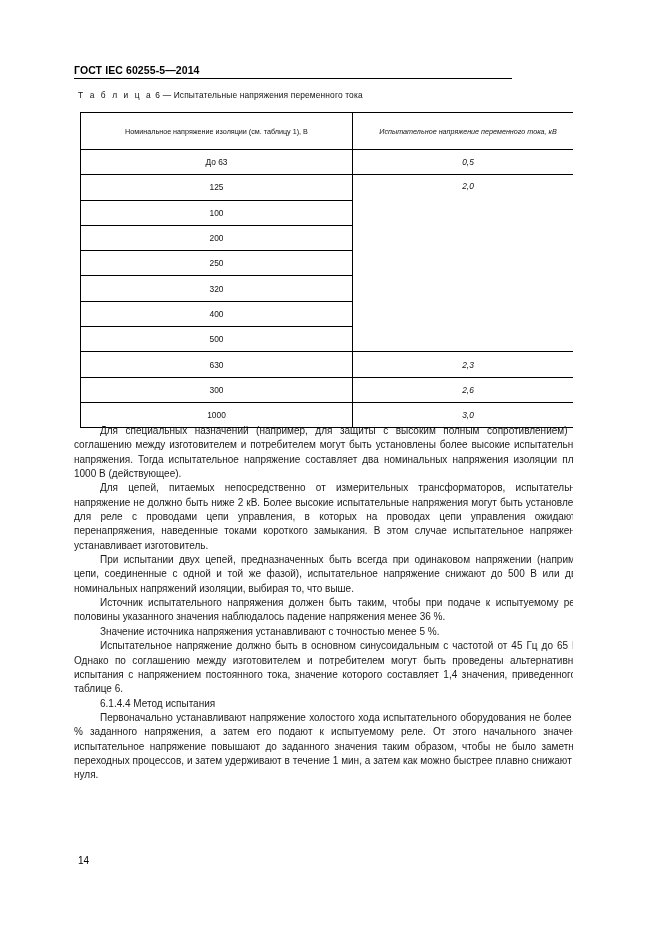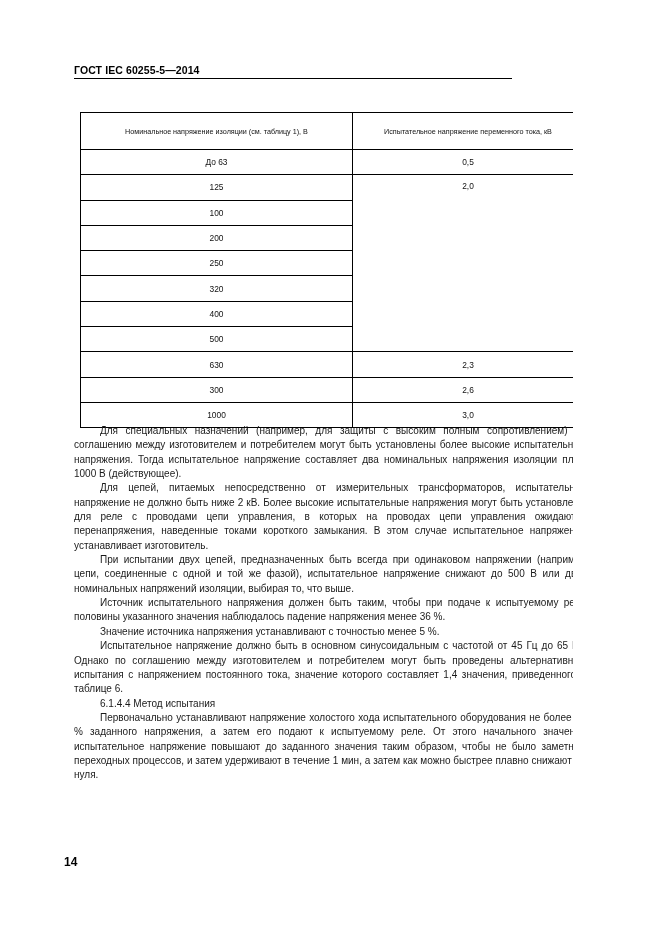--- a/index.html
+++ b/index.html
@@ -84,21 +84,21 @@
   }
   .col-left  { width: 272px; }
   .col-right { width: 231px; }
 
   .vtable tr.thick-top td,
   .vtable tr.thick-top th { border-top-width: 1.8px; }
   .vtable td.thick-bottom { border-bottom-width: 1.8px; }
   .vtable td.thick-top { border-top-width: 1.8px; }
   .vtable td.span-cell { vertical-align: top; padding-top: 6px; }
   .vtable .outer-left  { border-left-width: 1.8px; }
-  .vtable .outer-right { border-right-width: 1.8px; }
+  .vtable .outer-right { border-right-width: 1.8px; font-style: italic; }
 
   
   .body-text {
     position: absolute;
     left: 74px;
     top: 424px;
     width: 512px;
     font-size: 10px;
     line-height: 14.35px;
     text-align: justify;
@@ -112,36 +112,39 @@
     hyphens: manual;
   }
   .body-text p.clause {
     text-indent: 26px;
     text-align: left;
   }
 
   
   .page-number {
     position: absolute;
-    left: 64px;
+    left: 78px;
     top: 855px;
-    font-size: 12px;
-    font-weight: bold;
+    font-size: 10px;
+    font-weight: normal;
     color: #000;
   }
 </style>
 </head>
 <body>
 
 <div id="page">
 
   <div class="header">
     <span class="header-title">ГОСТ IEC 60255-5—2014</span>
   </div>
 
+  <div class="table-caption">
+    <span class="caption-spaced">Т а б л и ц а</span><span>&nbsp;</span><span>6</span><span>&nbsp;</span><span>—</span><span>&nbsp;</span><span>Испытательные напряжения переменного тока</span>
+  </div>
 
   <table class="vtable">
     <colgroup>
       <col class="col-left">
       <col class="col-right">
     </colgroup>
     <thead>
       <tr class="thick-top">
         <th class="outer-left">Номинальное напряжение изоляции (см. таблицу 1), В</th>
         <th class="outer-right">Испытательное напряжение переменного тока, кВ</th>

